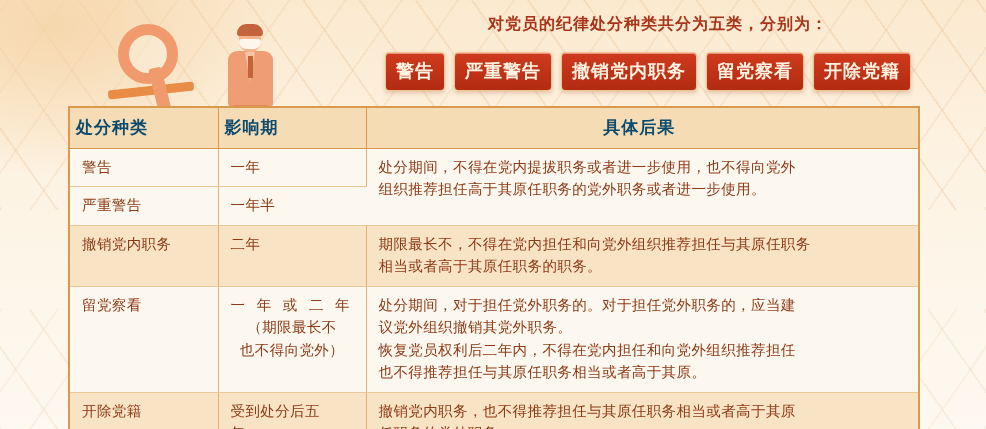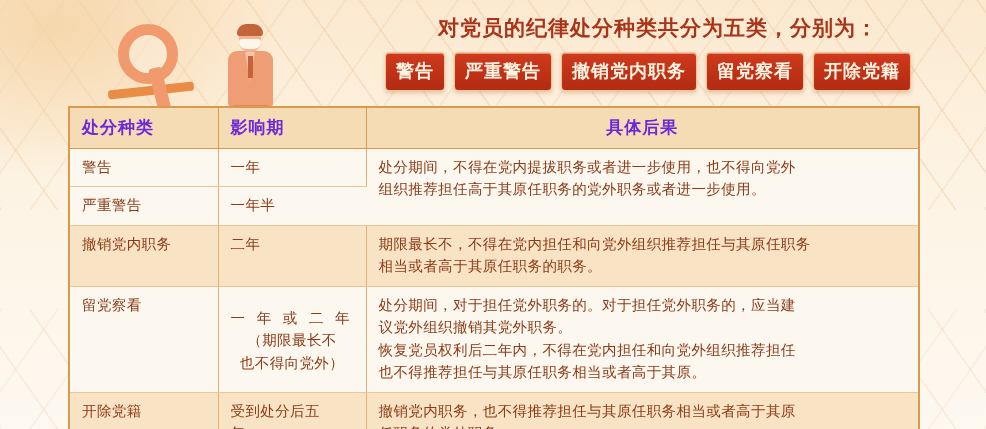--- a/index.html
+++ b/index.html
@@ -140,21 +140,21 @@
     background: #fdf1e0;
   }
 
   
   .headline {
     position: absolute;
     left: 340px; top: 14px;
     width: 636px;
     text-align: center;
     font-family: "Liberation Serif", serif;
-    font-size: 21px;
+    font-size: 16px;
     font-weight: 700;
     color: #a8341a;
     letter-spacing: 1px;
     white-space: nowrap;
   }
   .chip-row {
     position: absolute;
     left: 318px; top: 52px;
     width: 660px;
     display: flex;
@@ -191,25 +191,25 @@
     table-layout: fixed;
     font-family: "Liberation Serif", serif;
   }
   table.discipline col.c1 { width: 148px; }
   table.discipline col.c2 { width: 148px; }
   table.discipline col.c3 { width: auto; }
 
   table.discipline th {
     font-size: 17px;
     font-weight: 700;
-    color: #6d28d9;
+    color: #0c4a6e;
     background: #f6dcb4;
     border-right: 1.5px solid #d99a4e;
     border-bottom: 1.5px solid #d99a4e;
-    padding: 8px 12px 9px 12px;
+    padding: 8px 12px 9px 6px;
     text-align: left;
     letter-spacing: 1px;
   }
   table.discipline th:last-child { border-right: none; text-align: center; }
 
   table.discipline td {
     font-size: 14.5px;
     color: #8c3a17;
     border-right: 1.2px solid #e0b277;
     border-bottom: 1.2px solid #e8c characters;
@@ -222,21 +222,21 @@
   table.discipline td:last-child { border-right: none; }
   table.discipline tr:last-child td { border-bottom: none; }
 
   td.kind { color: #9e3516; white-space: nowrap; }
   td.period { color: #9e3516; }
   td.period.justified {
     text-align: justify;
     text-align-last: center;
   }
   td.period .pline { display: block; }
-  td.period .pline.sp { letter-spacing: 4px; margin-top: 13px; }
+  td.period .pline.sp { letter-spacing: 4px; }
 
   tr.band-plain td { background: #fdf8ef; }
   tr.band-tint td { background: #f8e3c4; }
   .consequence .line { display: block; }
 </style>
 </head>
 <body>
 
 <div id="page">
   <div class="deco-diagonals"></div>

